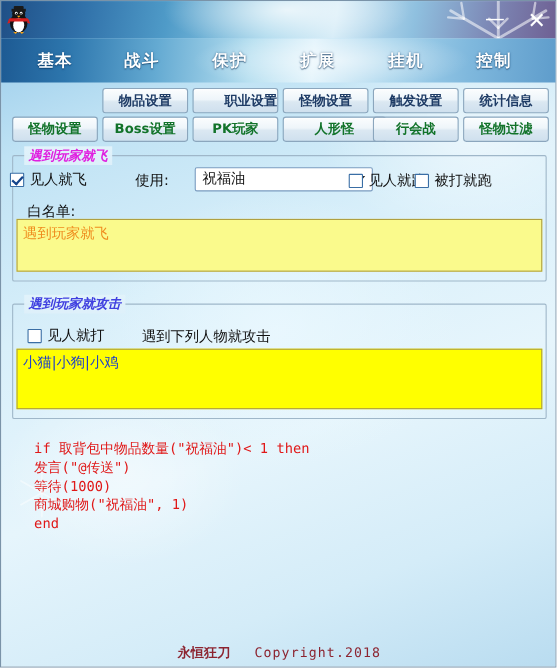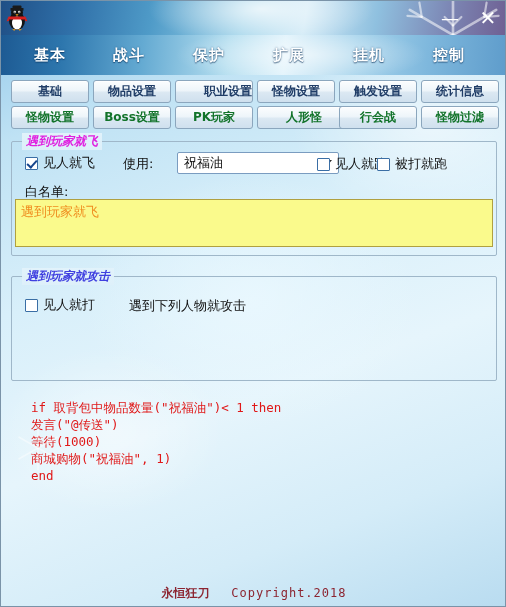--- a/index.html
+++ b/index.html
@@ -233,42 +233,41 @@
   <div id="mainmenu">
     <div class="mainmenu-item" style="left:33px;">基本</div>
     <div class="mainmenu-item" style="left:112px;">战斗</div>
     <div class="mainmenu-item" style="left:192px;">保护</div>
     <div class="mainmenu-item" style="left:272px;">扩展</div>
     <div class="mainmenu-item" style="left:352px;">挂机</div>
     <div class="mainmenu-item" style="left:432px;">控制</div>
   </div>
 
   <div class="tabstrip" id="tabrow1">
-    <div class="tabbtn" style="left:10px;width:78px;">基础</div>
     <div class="tabbtn" style="left:92px;width:78px;">物品设置</div>
     <div class="tabbtn" style="left:174px;width:78px;text-align:right;">职业设置</div>
     <div class="tabbtn" style="left:256px;width:78px;">怪物设置</div>
     <div class="tabbtn" style="left:338px;width:78px;font-family:Liberation Serif, serif;">触发设置</div>
     <div class="tabbtn" style="left:420px;width:78px;">统计信息</div>
   </div>
 
   <div class="tabstrip" id="tabrow2">
     <div class="tabbtn green" style="left:10px;width:78px;">怪物设置</div>
     <div class="tabbtn green" style="left:92px;width:78px;">Boss设置</div>
     <div class="tabbtn green" style="left:174px;width:78px;">PK玩家</div>
     <div class="tabbtn green" style="left:256px;width:94px;">人形怪</div>
     <div class="tabbtn green" style="left:338px;width:78px;">行会战</div>
     <div class="tabbtn green" style="left:420px;width:78px;">怪物过滤</div>
   </div>
 
   <div class="groupbox" style="left:10px;top:140px;width:486px;height:115px;">
     <div class="group-title magenta">遇到玩家就飞</div>
   </div>
 
-  <div class="cb checked" style="left:24px;top:153px;">
+  <div class="cb checked" style="left:8px;top:153px;">
     <span class="box"></span>
     <span>见人就飞</span>
   </div>
 
   <div class="static-label" style="left:122px;top:154px;">使用:</div>
 
   <div class="combo" style="left:176px;top:151px;width:162px;height:22px;">
     <span>祝福油</span>
     <span class="arrow"></span>
   </div>
@@ -291,20 +290,21 @@
     <div class="group-title blue">遇到玩家就攻击</div>
   </div>
 
   <div class="cb" style="left:24px;top:295px;">
     <span class="box"></span>
     <span>见人就打</span>
   </div>
 
   <div class="static-label" style="left:128px;top:296px;">遇到下列人物就攻击</div>
 
+  <div class="yellowbox" id="attacklist-input" style="left:14px;top:316px;width:478px;height:55px;">小猫|小狗|小鸡</div>
 
   <div id="script-area">if 取背包中物品数量("祝福油")&lt; 1 then
 发言("@传送")
 等待(1000)
 商城购物("祝福油", 1)
 end</div>
 
   <svg class="bg-flake" style="left:10px;top:420px;width:54px;height:54px;" viewBox="0 0 100 100">
     <g stroke="currentColor" stroke-width="3" fill="none" stroke-linecap="round">
       <line x1="50" y1="10" x2="50" y2="90"></line>

